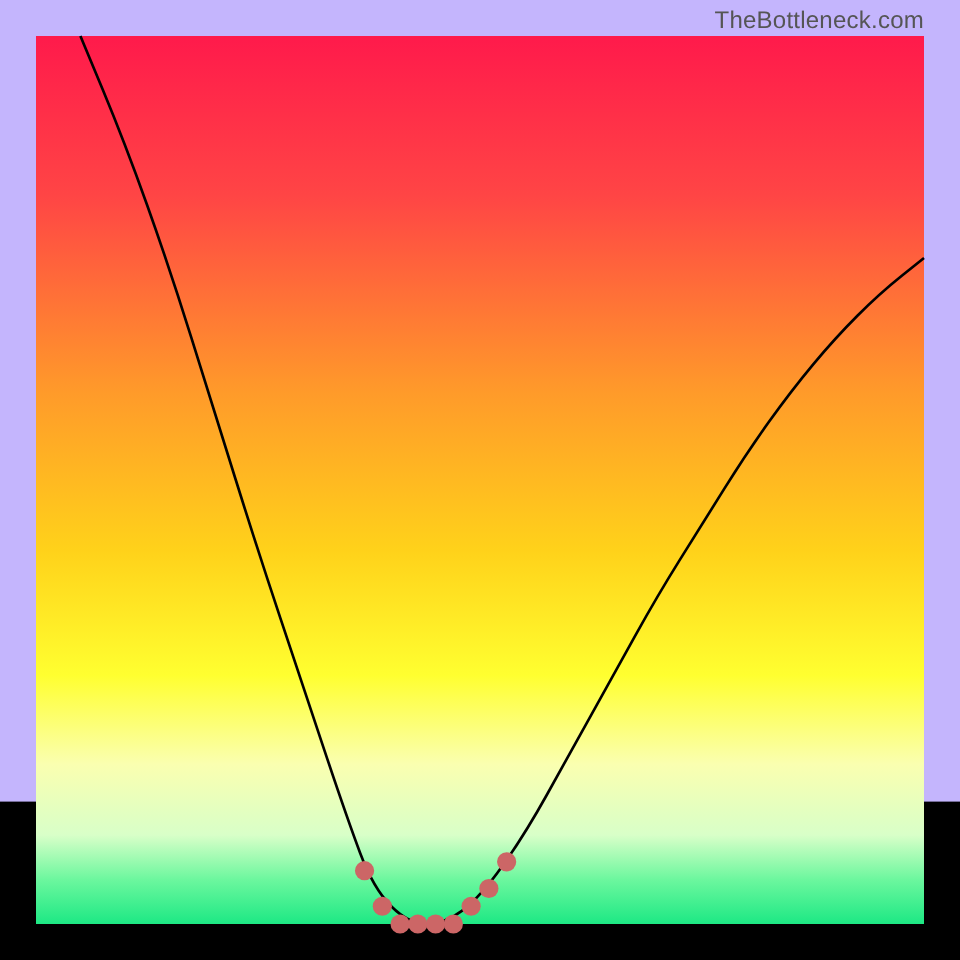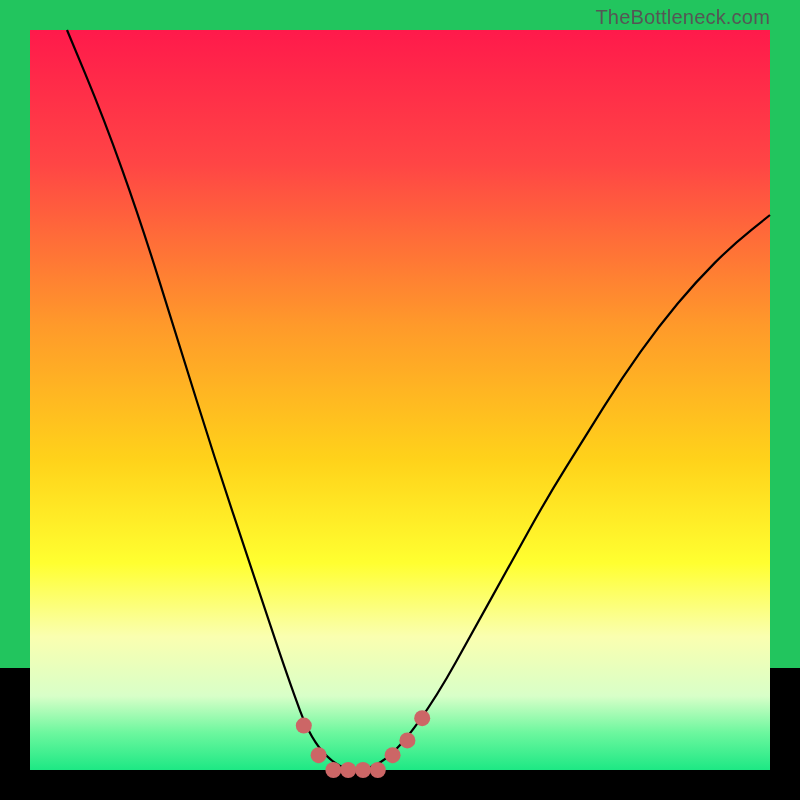--- a/index.html
+++ b/index.html
@@ -10,21 +10,21 @@
     background: #000;
     font-family: -apple-system, BlinkMacSystemFont, "Segoe UI", Arial, sans-serif;
     overflow: hidden;
   }
   .frame {
     position: absolute;
     left: 0;
     top: 0;
     width: 800px;
     height: 668px;
-    background: #22c55e;
+    background: #c4b5fd;
   }
   .plot-area {
     position: absolute;
     left: 30px;
     top: 30px;
     width: 740px;
     height: 740px;
   }
   .gradient-bg {
     position: absolute;

